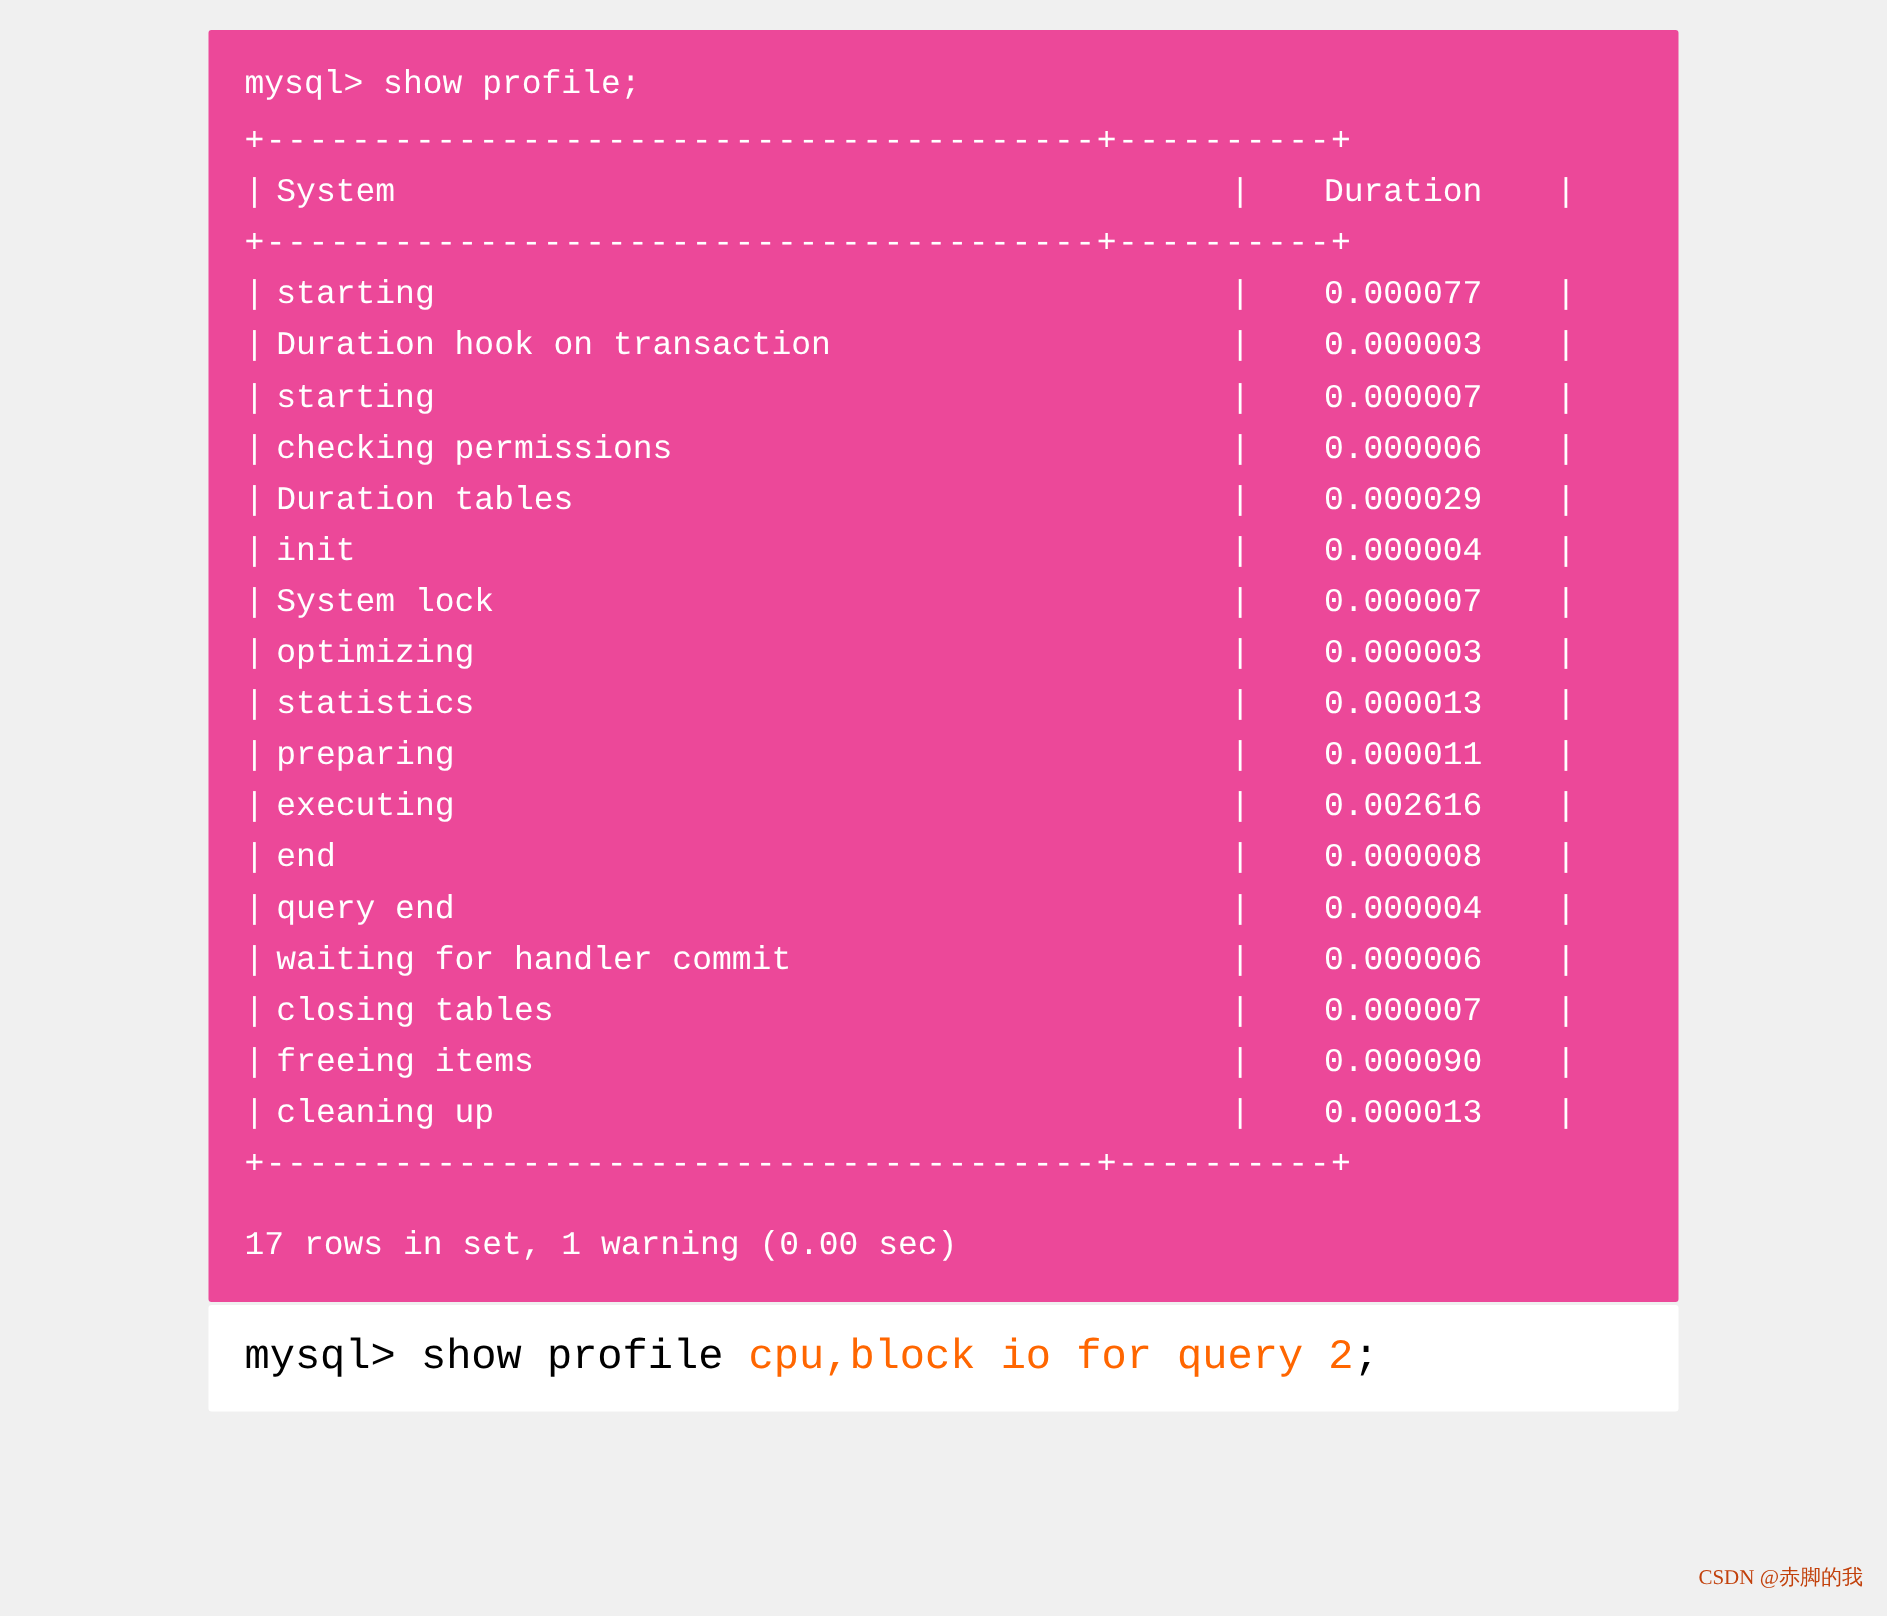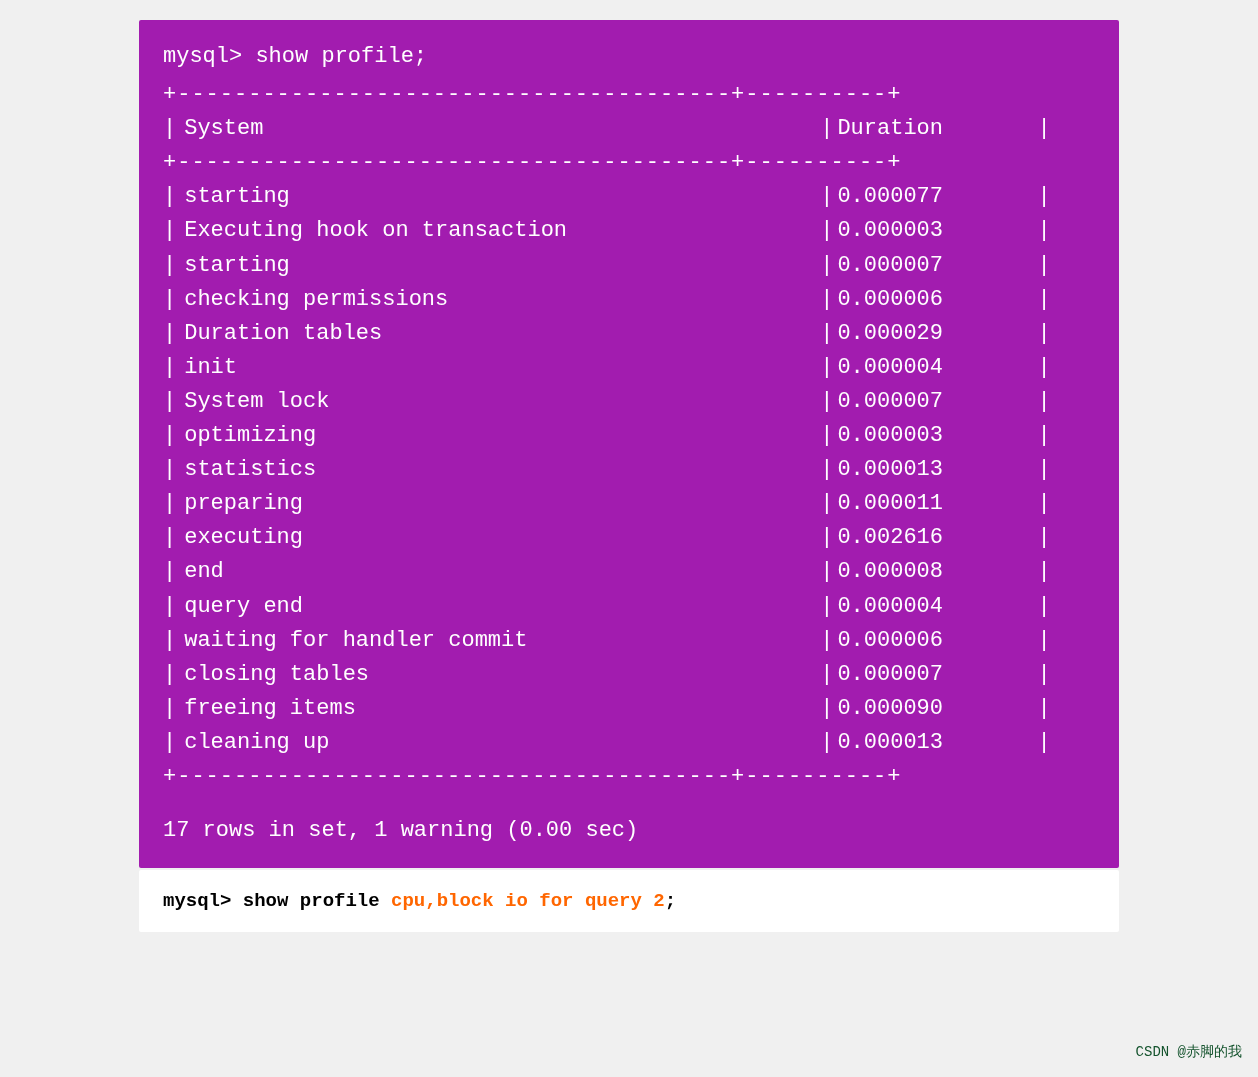--- a/index.html
+++ b/index.html
@@ -13,21 +13,21 @@
       font-family: 'Courier New', Courier, monospace;
       width: 1258px;
       min-height: 1077px;
       display: flex;
       flex-direction: column;
       align-items: center;
       padding: 20px 0;
     }
 
     .terminal-block {
-      background: #a21caf;
+      background: #ec4899;
       color: #ffffff;
       width: 980px;
       padding: 20px 24px;
       font-size: 22px;
       line-height: 1.55;
       border-radius: 2px;
     }
 
     .command-line {
       color: #ffffff;
@@ -49,21 +49,21 @@
       color: #ffffff;
     }
 
     .status-col {
       width: 640px;
       padding-left: 4px;
     }
 
     .duration-col {
       width: 200px;
-      text-align: left;
+      text-align: center;
       padding-right: 4px;
     }
 
     .pipe {
       color: #ffffff;
     }
 
     .summary-line {
       color: #ffffff;
       margin-top: 20px;
@@ -71,36 +71,35 @@
 
     .second-block {
       background: #ffffff;
       width: 980px;
       padding: 20px 24px;
       margin-top: 2px;
       border-radius: 2px;
     }
 
     .second-command {
-      font-size: 19px;
+      font-size: 28px;
       color: #000000;
-      font-weight: bold;
     }
 
     .second-command .keyword {
       color: #ff6600;
     }
 
     .csdn-credit {
       position: fixed;
       bottom: 16px;
       right: 16px;
-      font-family: Liberation Mono, monospace;
+      font-family: Liberation Serif, serif;
       font-size: 14px;
-      color: #14532d;
+      color: #c2410c;
     }
 
     .row {
       display: flex;
       align-items: baseline;
     }
 
     .row .pipe {
       margin-right: 4px;
     }
@@ -124,21 +123,21 @@
   <div id="table-rows">
       <div class="data-row row">
       <span class="pipe">|</span>
       <span class="status-col">starting</span>
       <span class="pipe">|</span>
       <span class="duration-col">0.000077</span>
       <span class="pipe">|</span>
     </div>
       <div class="data-row row">
       <span class="pipe">|</span>
-      <span class="status-col">Executing hook on transaction</span>
+      <span class="status-col">Duration hook on transaction</span>
       <span class="pipe">|</span>
       <span class="duration-col">0.000003</span>
       <span class="pipe">|</span>
     </div>
       <div class="data-row row">
       <span class="pipe">|</span>
       <span class="status-col">starting</span>
       <span class="pipe">|</span>
       <span class="duration-col">0.000007</span>
       <span class="pipe">|</span>

